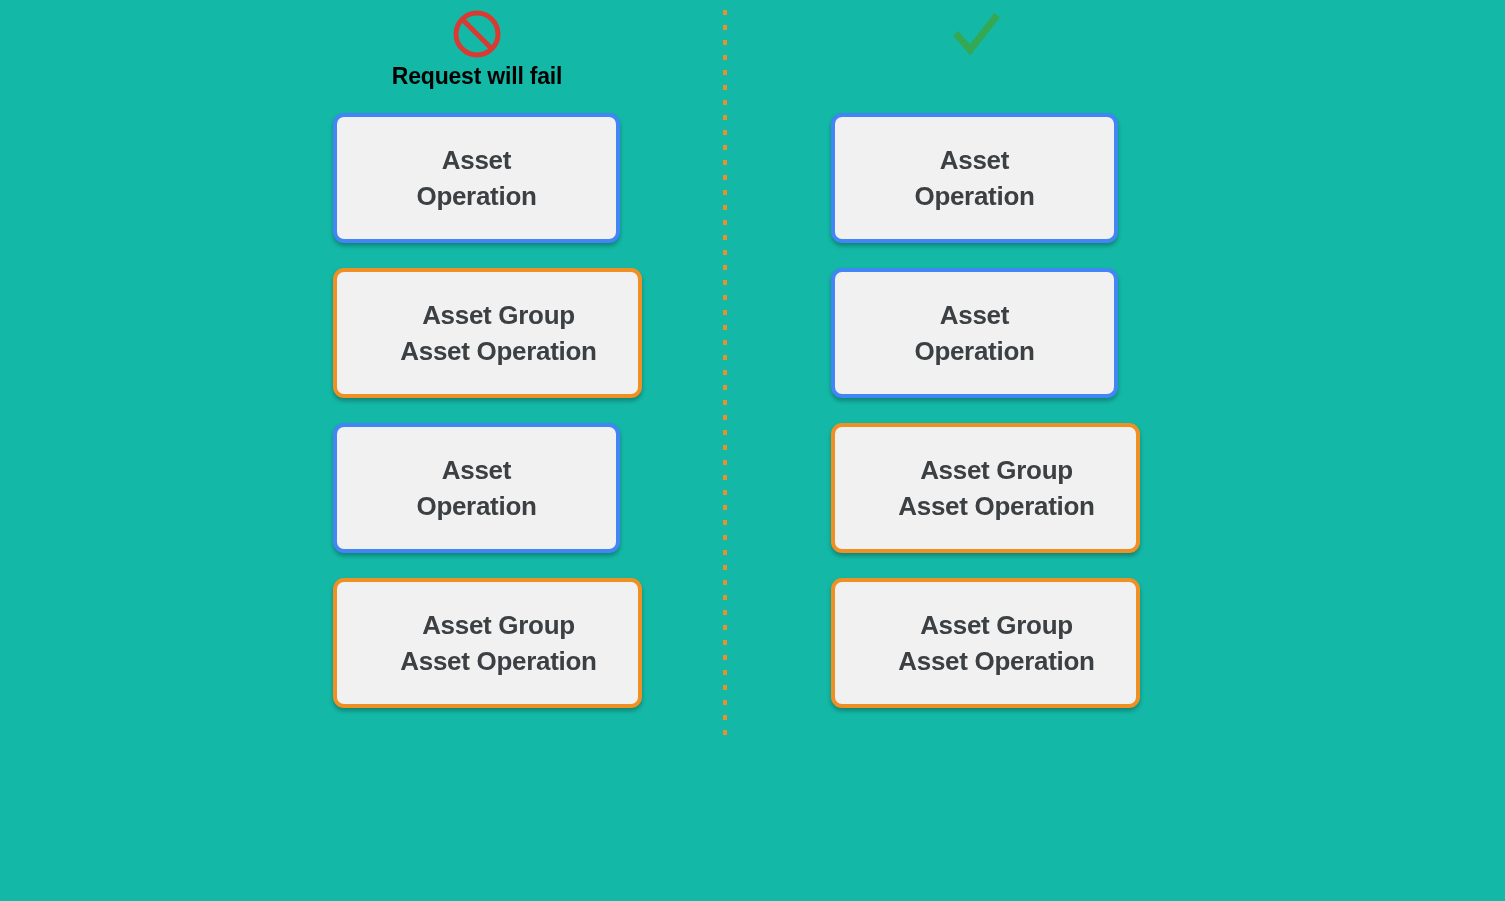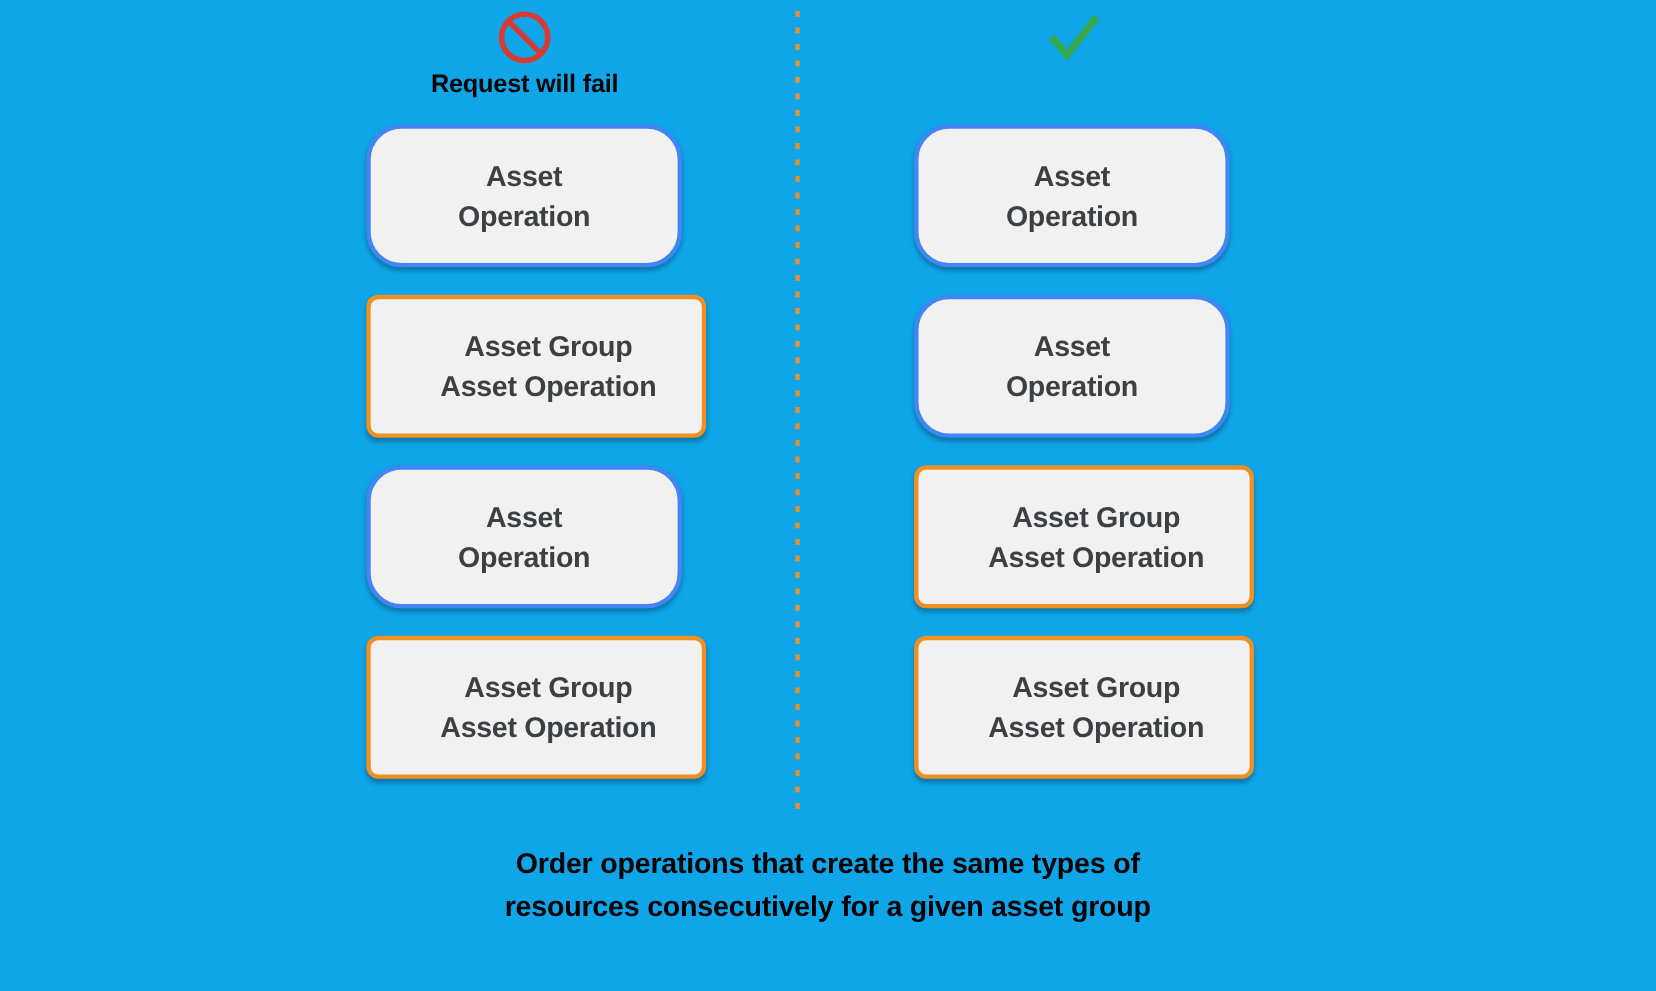--- a/index.html
+++ b/index.html
@@ -12,21 +12,21 @@
     width: 1505px;
     height: 901px;
     overflow: hidden;
     position: relative;
   }
 
   #canvas {
     position: relative;
     width: 1505px;
     height: 901px;
-    background: #0ea5e9;
+    background: #14b8a6;
   }
 
   
   .divider {
     position: absolute;
     left: 723px;
     top: 10px;
     width: 4px;
     height: 728px;
     background-image: linear-gradient(
@@ -86,21 +86,21 @@
     border-style: solid;
     border-width: 4px;
     border-radius: 11px;
     box-sizing: content-box;
     display: flex;
     align-items: center;
     justify-content: center;
     box-shadow: 0 3px 4px rgba(0,0,0,0.28);
   }
   .node-box:last-child { margin-bottom: 0; }
-  .node-box.asset { border-color: #4285f4; border-radius: 32px; }
+  .node-box.asset { border-color: #4285f4; }
   .node-box.asset-group { border-color: #ef9024; padding-left: 22px; }
 
   .node-label {
     font-size: 26px;
     font-weight: bold;
     color: #3c4043;
     line-height: 36px;
     text-align: center;
     letter-spacing: -0.3px;
     white-space: pre-line;
@@ -179,16 +179,14 @@
         <div class="node-label">Asset Group
 Asset Operation</div>
       </div>
       <div class="node-box asset-group">
         <div class="node-label">Asset Group
 Asset Operation</div>
       </div>
     </div>
   </div>
 
-  <div class="caption">Order operations that create the same types of
-resources consecutively for a given asset group</div>
 
 </div>
 
 </body></html>

